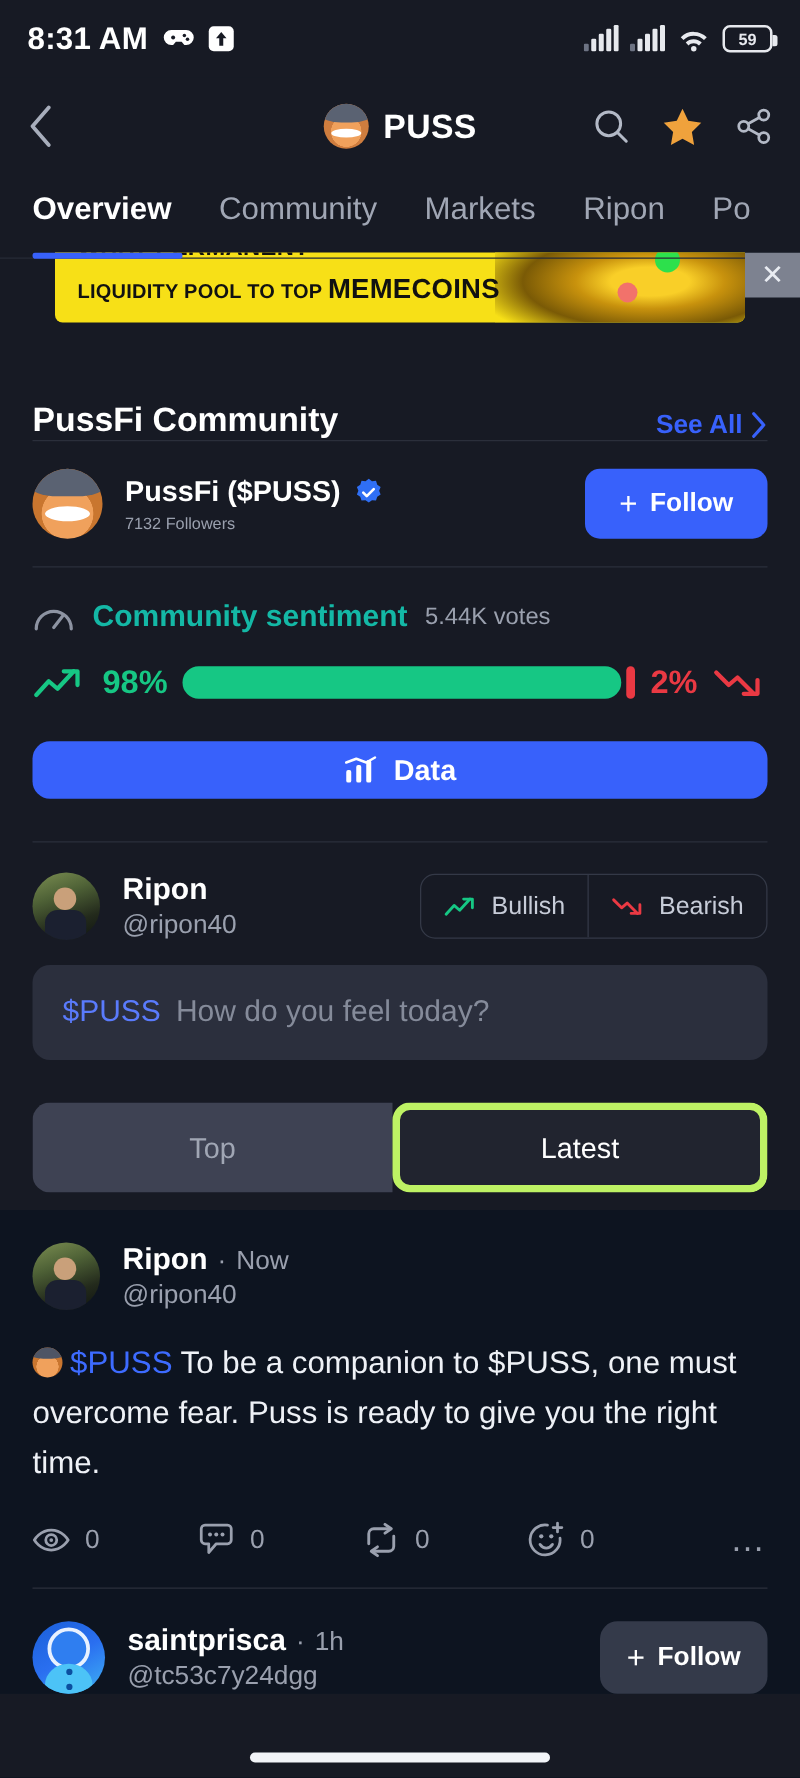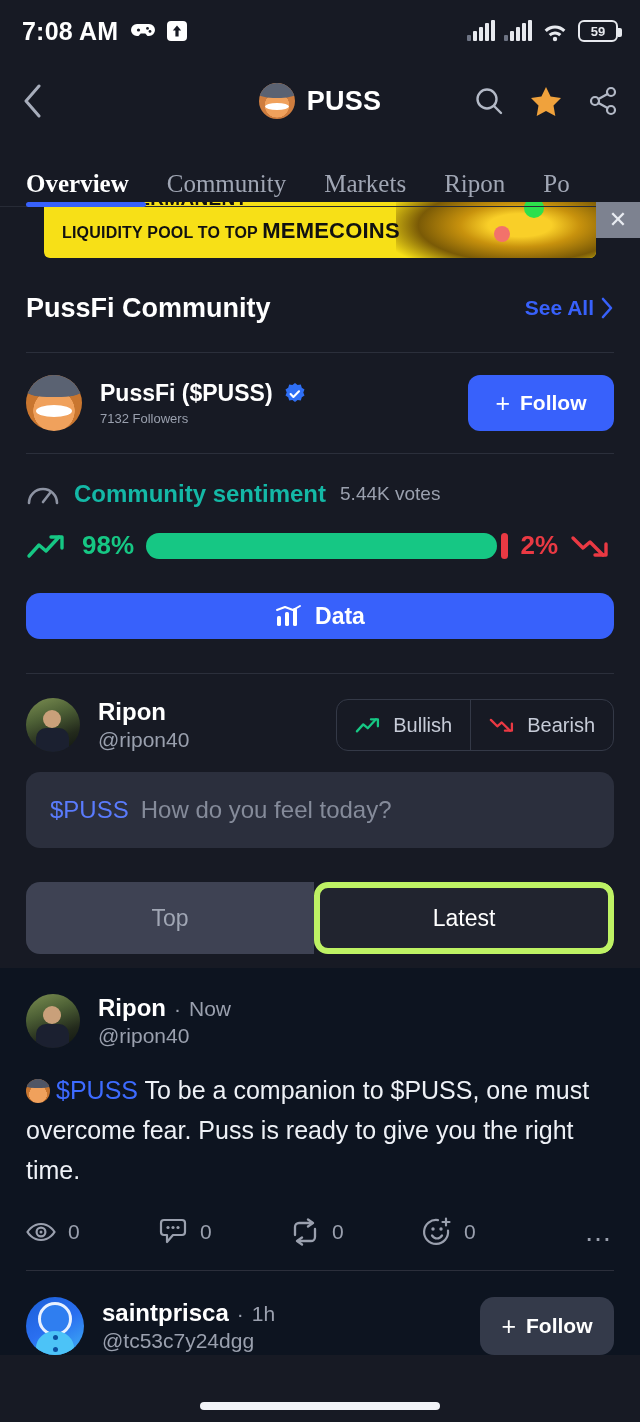--- a/index.html
+++ b/index.html
@@ -54,21 +54,21 @@
   }
   .coin-title { font-size: 27px; font-weight: 700; color: #fff; letter-spacing: .3px; text-align: center; }
   .appbar-actions { margin-left: auto; display: flex; align-items: center; gap: 26px; }
 
   
   .tabs {
     display: flex; align-items: flex-end; gap: 38px;
     padding: 0 26px; height: 62px; background: #171a24;
     overflow: hidden; white-space: nowrap;
   }
-  .tab { font-size: 25px; color: #a0a6b4; padding-bottom: 4px; flex: none; font-family: Liberation Serif, serif; }
+  .tab { font-size: 25px; color: #a0a6b4; padding-bottom: 20px; flex: none; }
   .tab.active { color: #fff; font-weight: 700; }
 
   
   .banner-wrap {
     position: relative; height: 62px; background: #171a24; overflow: hidden;
   }
   .tab-underline {
     position:absolute; left:26px; top:0; width:120px; height:5px;
     background:#3861fb; border-radius:3px; z-index:4;
   }
@@ -96,21 +96,21 @@
   .banner-art .dot-r{position:absolute;right:86px;top:46px;width:16px;height:16px;border-radius:50%;background:#f2726b;}
   .banner-close {
     position:absolute; right:0; top:0; width:44px; height:36px;
     background:#7d8290; display:flex; align-items:center; justify-content:center;
     color:#e9ecf2; font-size:22px; z-index:5;
   }
 
   
   .section { background:#171a24; padding: 0 26px; }
   .section-head {
-    display:flex; align-items:center; height: 88px;
+    display:flex; align-items:flex-end; height: 88px;
   }
   .section-title { font-size: 27px; font-weight: 700; color:#fff; }
   .see-all {
     margin-left:auto; display:flex; align-items:center; gap:6px;
     color:#3861fb; font-size:21px; font-weight:600;
   }
   .hr { height:1px; background:#2b2f3b; }
 
   
   .comm-row { display:flex; align-items:center; padding: 22px 0; gap: 18px; }
@@ -252,21 +252,21 @@
     width:240px; height:8px; border-radius:4px; background:#f2f4f8;
   }
   svg { display:block; }
 </style>
 </head>
 <body>
 
 <div class="phone">
 
   <div class="statusbar">
-    <div class="sb-time">7:08 AM</div>
+    <div class="sb-time">8:31 AM</div>
     <div class="sb-left-icons">
       <span>
         <svg width="26" height="20" viewBox="0 0 26 20">
             <path d="M7 3h12a6 6 0 0 1 0 12h-1.5l-2.2-2.6H10.7L8.5 15H7A6 6 0 0 1 7 3z" fill="#fff"></path>
             <circle cx="8.5" cy="9" r="1.6" fill="#171a24"></circle>
             <circle cx="17.5" cy="7.4" r="1.4" fill="#171a24"></circle>
             <circle cx="20" cy="10.4" r="1.4" fill="#171a24"></circle>
           </svg>
       </span>
       <span>

